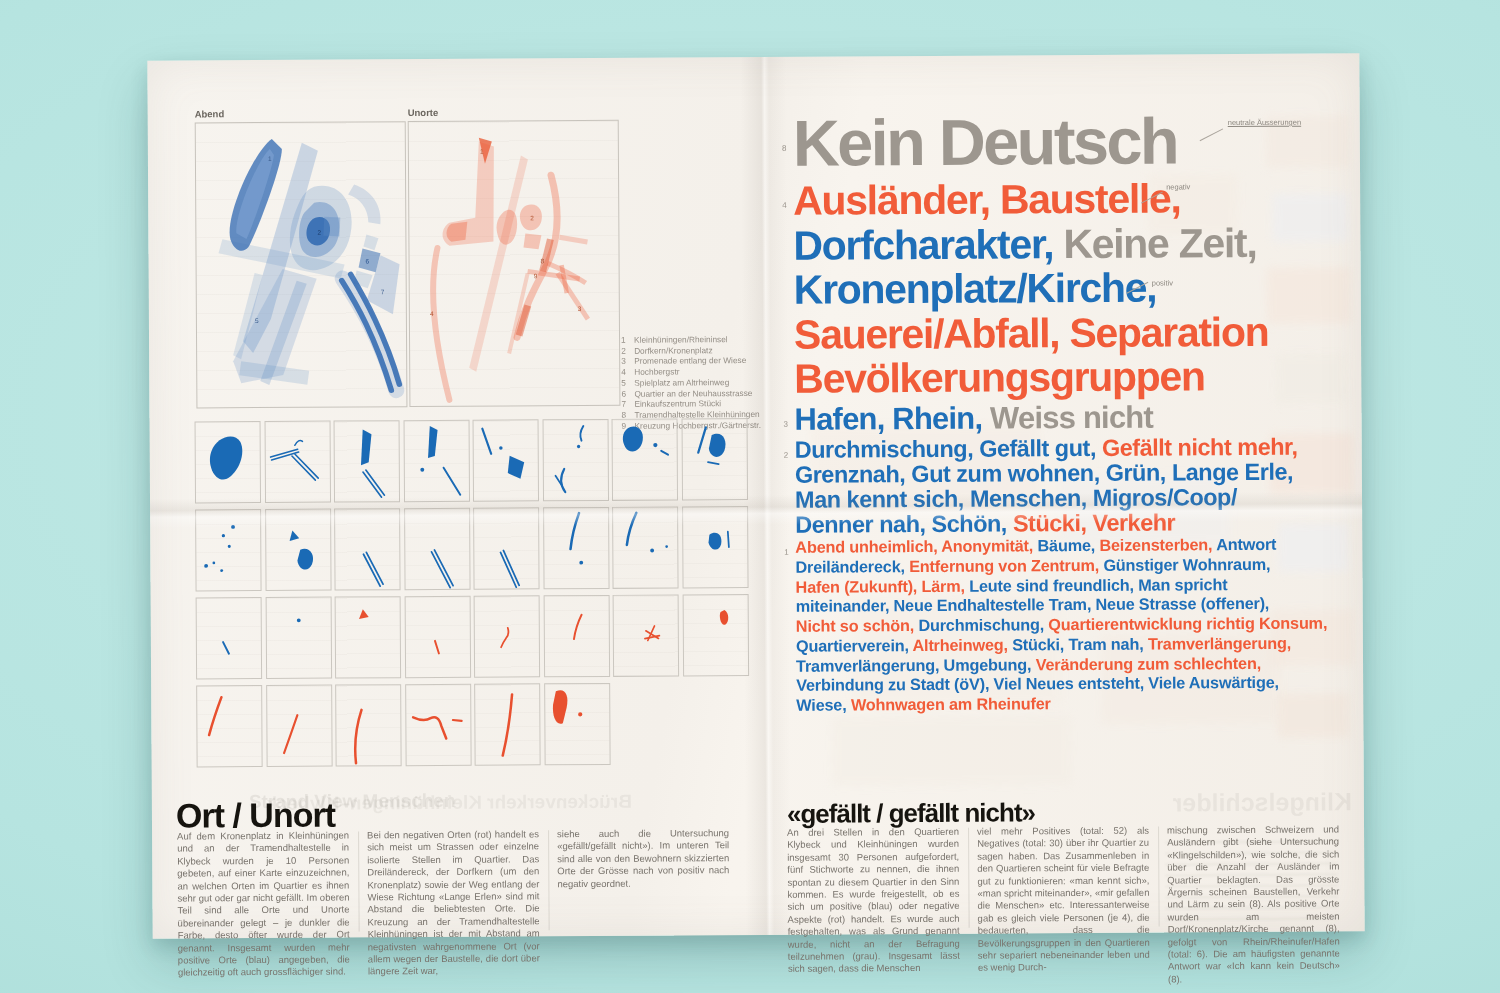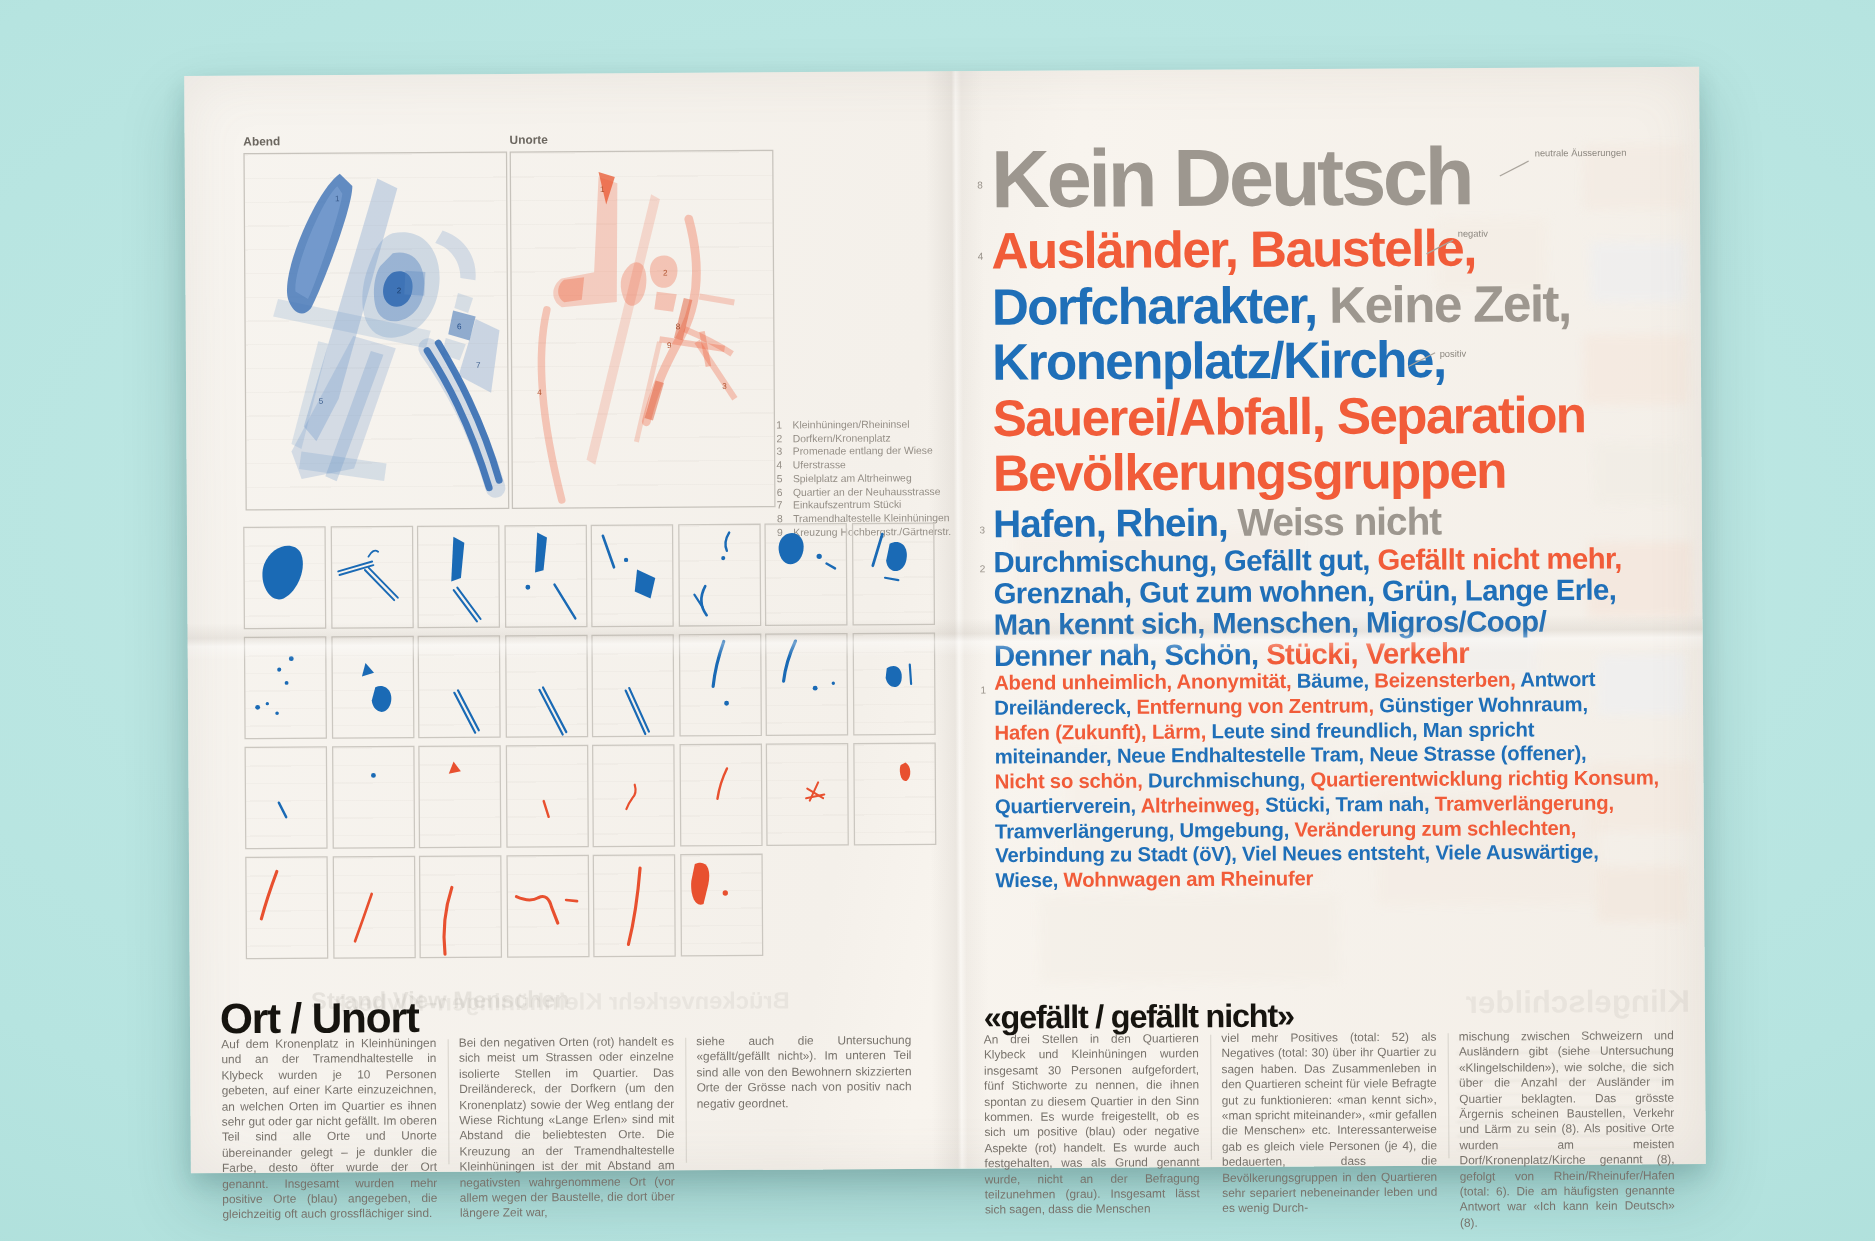--- a/index.html
+++ b/index.html
@@ -148,21 +148,21 @@
       <div class="legend-row">
         <span class="num">2</span>
         <span>Dorfkern/Kronenplatz</span>
       </div>
       <div class="legend-row">
         <span class="num">3</span>
         <span>Promenade entlang der Wiese</span>
       </div>
       <div class="legend-row">
         <span class="num">4</span>
-        <span>Uferstrasse</span>
+        <span>Hochbergstr</span>
       </div>
       <div class="legend-row">
         <span class="num">5</span>
         <span>Spielplatz am Altrheinweg</span>
       </div>
       <div class="legend-row">
         <span class="num">6</span>
         <span>Quartier an der Neuhausstrasse</span>
       </div>
       <div class="legend-row">
@@ -332,21 +332,21 @@
       <div class="wline sz-xs"><span class="c-blue">Dreiländereck,</span><span class="c-orange"> Entfernung von Zentrum,</span><span class="c-blue"> Günstiger Wohnraum,</span></div>
       <div class="wline sz-xs"><span class="c-orange">Hafen (Zukunft), Lärm,</span><span class="c-blue"> Leute sind freundlich, Man spricht</span></div>
       <div class="wline sz-xs"><span class="c-blue">miteinander, Neue Endhaltestelle Tram, Neue Strasse (offener),</span></div>
       <div class="wline sz-xs"><span class="c-orange">Nicht so schön,</span><span class="c-blue"> Durchmischung,</span><span class="c-orange"> Quartierentwicklung richtig Konsum,</span></div>
       <div class="wline sz-xs"><span class="c-blue">Quartierverein,</span><span class="c-orange"> Altrheinweg,</span><span class="c-blue"> Stücki, Tram nah,</span><span class="c-orange"> Tramverlängerung,</span></div>
       <div class="wline sz-xs"><span class="c-blue">Tramverlängerung, Umgebung,</span><span class="c-orange"> Veränderung zum schlechten,</span></div>
       <div class="wline sz-xs"><span class="c-blue">Verbindung zu Stadt (öV), Viel Neues entsteht, Viele Auswärtige,</span></div>
       <div class="wline sz-xs"><span class="c-blue">Wiese,</span><span class="c-orange"> Wohnwagen am Rheinufer</span></div>
     </div>
 
-  <div class="annot" style="left:1080px;top:64px;">neutrale Äusserungen</div>
+  <div class="annot" style="left:1080px;top:64px;text-decoration:underline;">neutrale Äusserungen</div>
   <div class="leader" style="left:1052px;top:86px;width:26px;"></div>
   <div class="annot" style="left:1018px;top:128px;">negativ</div>
   <div class="leader" style="left:993px;top:148px;width:24px;"></div>
   <div class="annot" style="left:1003px;top:224px;">positiv</div>
   <div class="leader" style="left:978px;top:238px;width:24px;"></div>
 
   <div class="ghost mirror" style="left:1030px;top:734px;font-size:25px;opacity:.09;width:170px;">Klingelschilder</div>
   <div class="ghost-lines"></div>
 
   <div class="sec-title right">«gefällt / gefällt nicht»</div>

